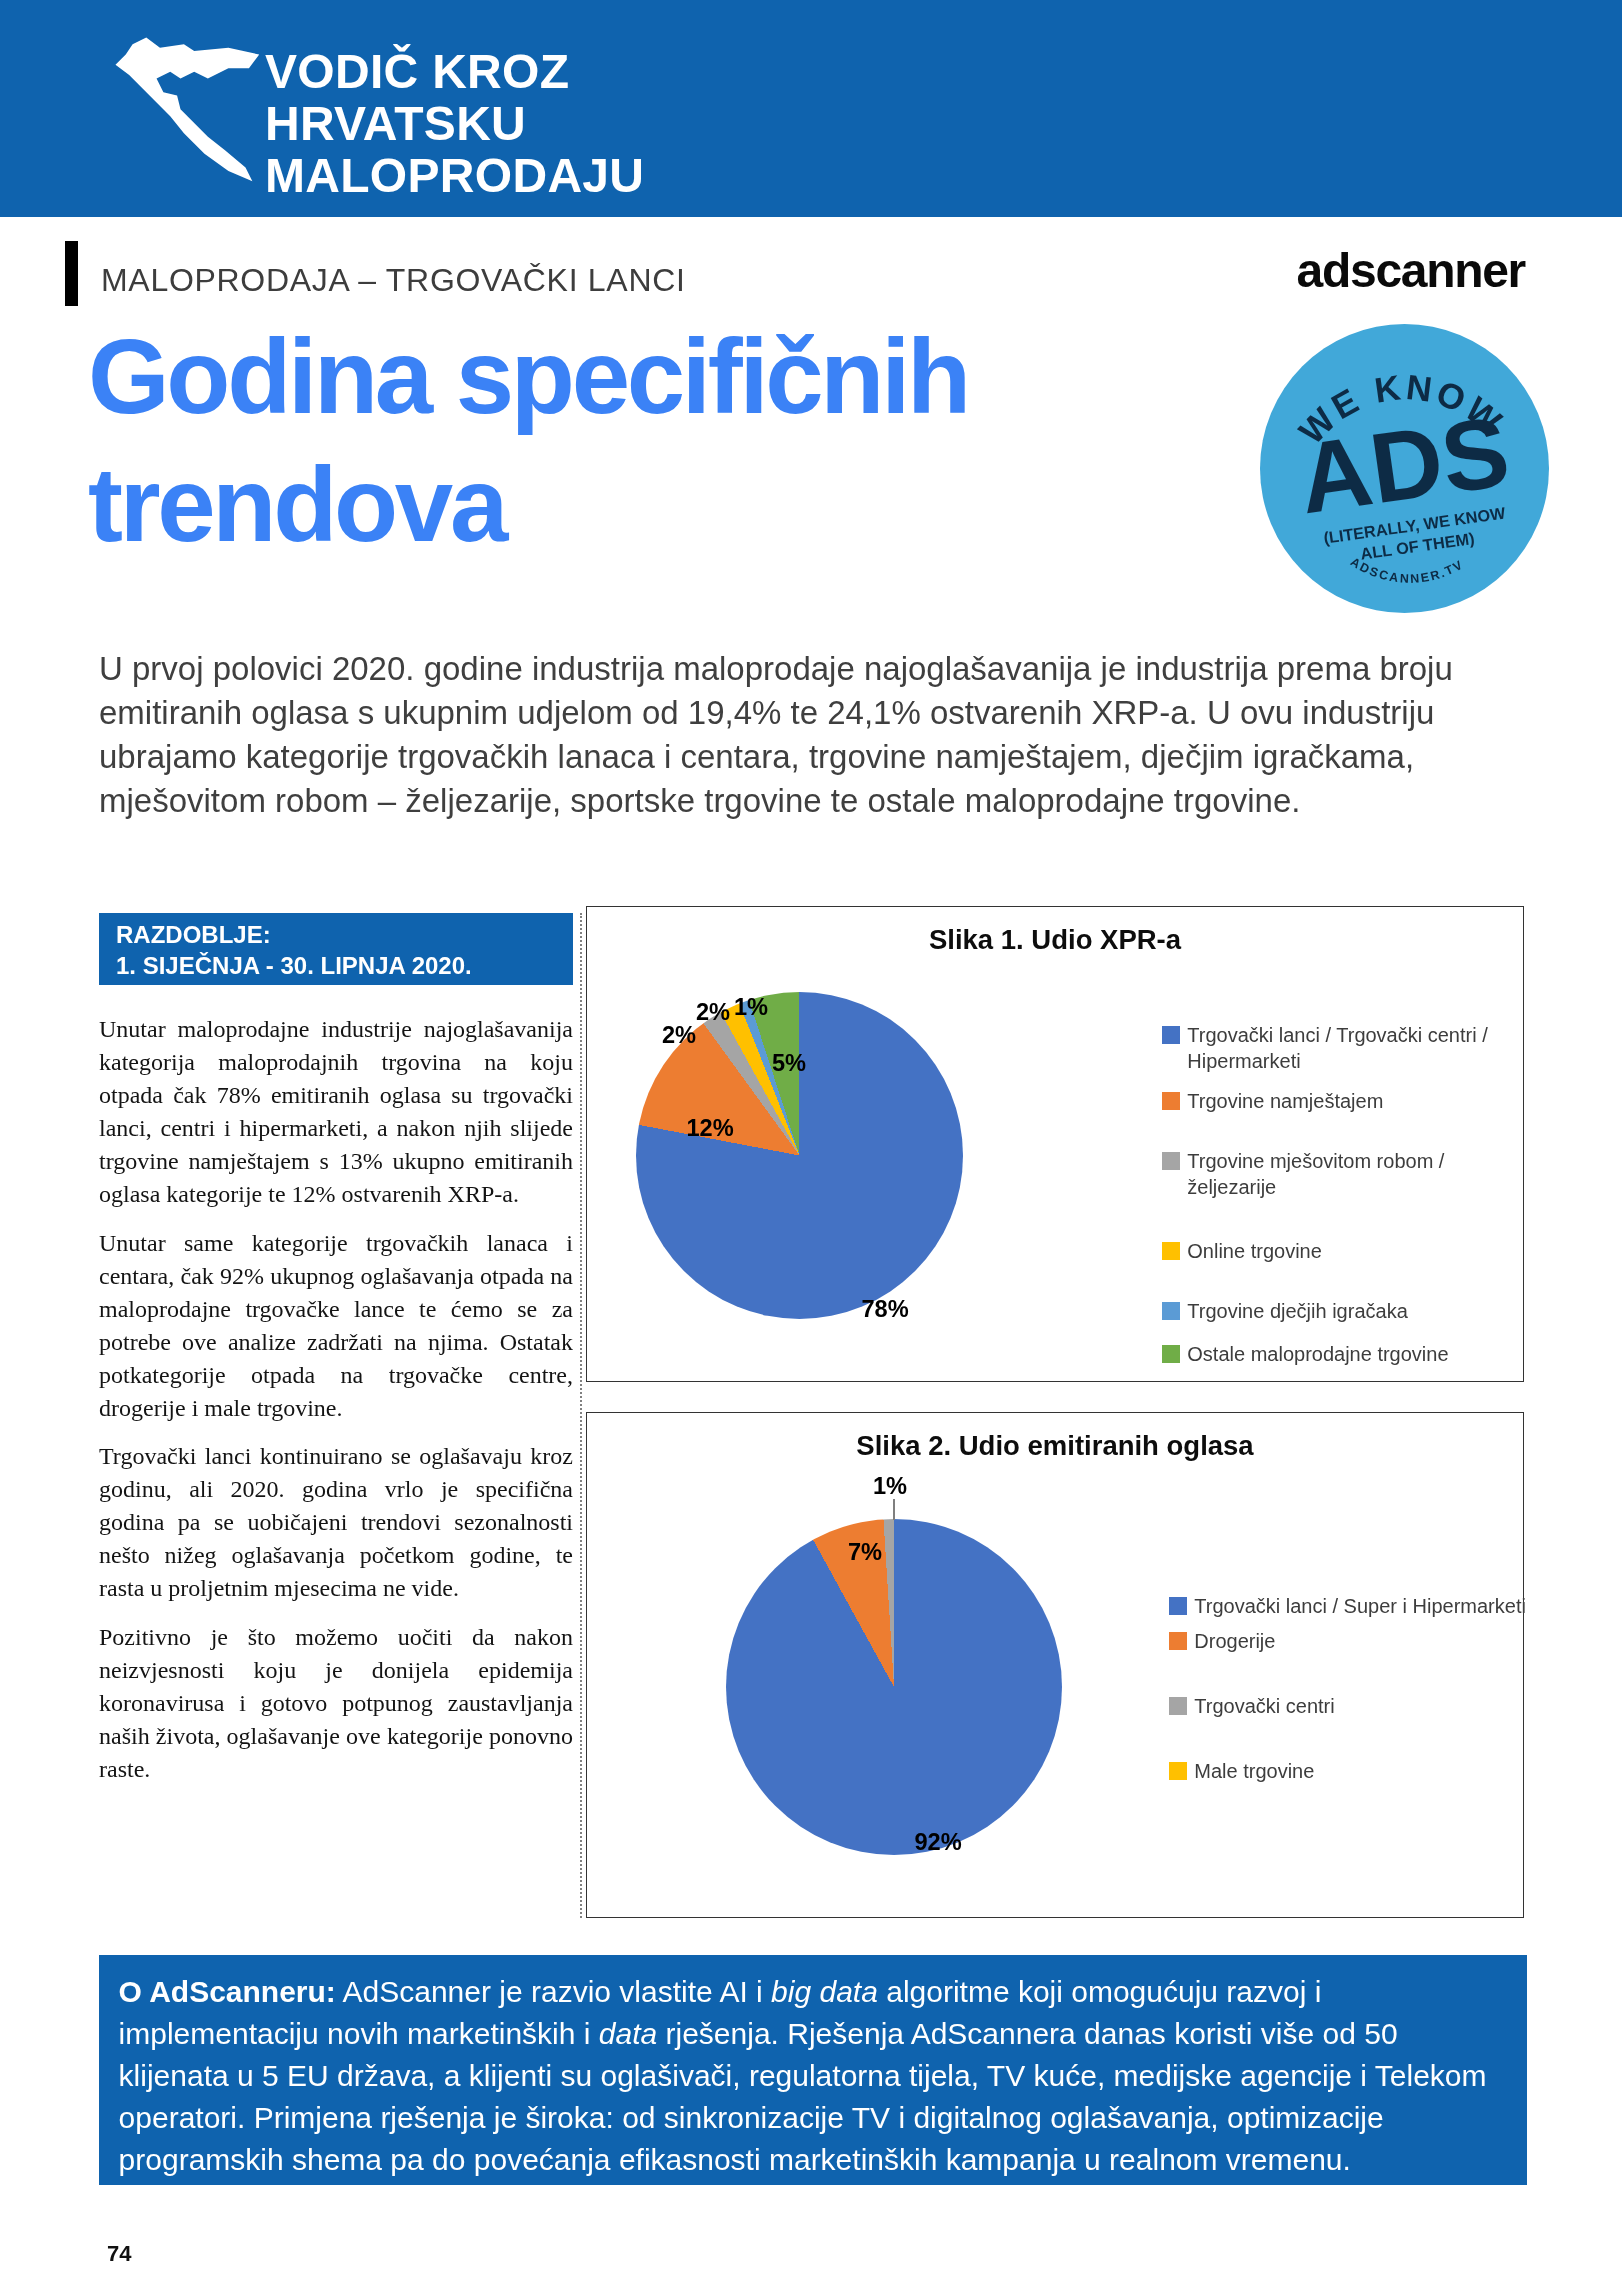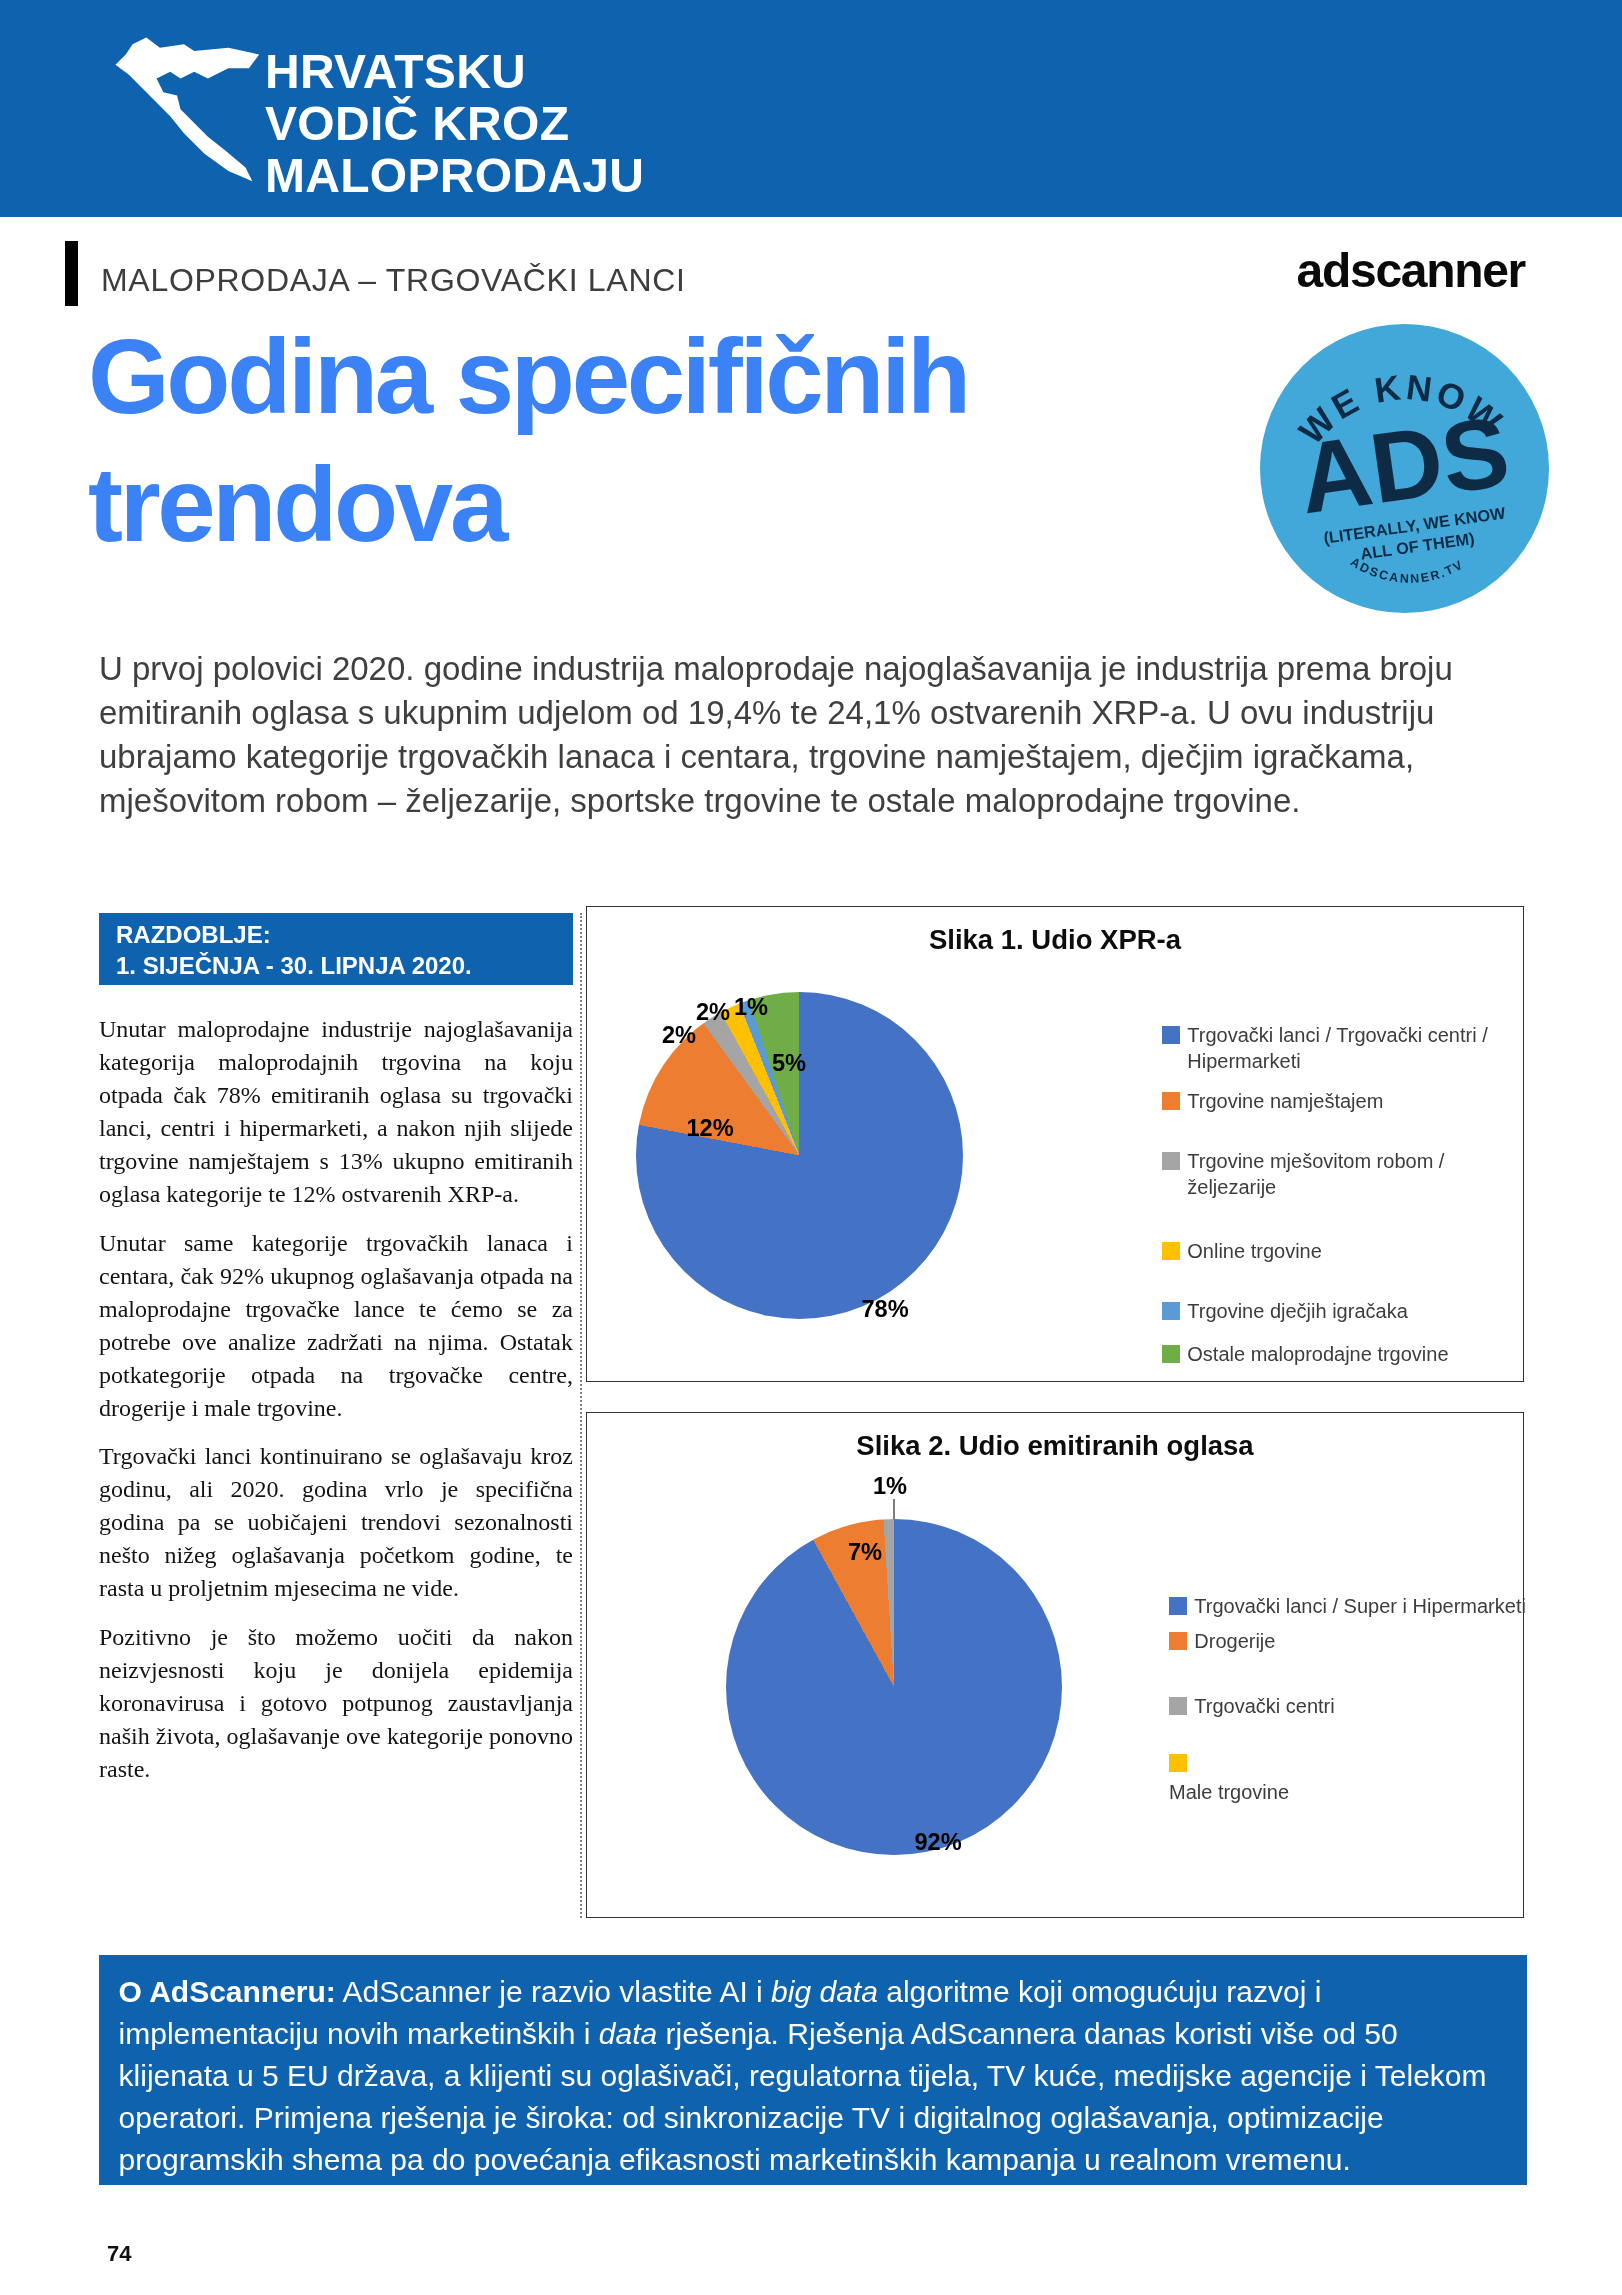--- a/index.html
+++ b/index.html
@@ -70,22 +70,22 @@
 
 <div class="page">
 
   <div class="masthead">
     <div class="map-wrap">
       <svg viewBox="0 0 100 90" width="177" height="154" preserveAspectRatio="xMidYMid meet">
         <path fill="#ffffff" d="M22 6 L30 2 L38 8 L52 6 L58 10 L78 8 L96 12 L90 20 L78 20 L66 26 L58 22 L50 26 L44 22 L36 26 L40 34 L48 36 L50 44 L58 52 L66 60 L76 68 L88 78 L92 86 L78 80 L64 70 L52 58 L44 48 L36 40 L28 32 L20 24 L12 18 L18 12 Z"></path>
       </svg>
     </div>
     <div class="masthead-title">
+      <div>VODIČ KROZ</div>
       <div>HRVATSKU</div>
-      <div>VODIČ KROZ</div>
       <div>MALOPRODAJU</div>
     </div>
   </div>
 
   <div class="kicker-bar"></div>
   <div class="kicker">MALOPRODAJA – TRGOVAČKI LANCI</div>
   <div class="brand-logo">adscanner</div>
 
   <div class="headline">
     <div>Godina specifičnih</div>
@@ -177,21 +177,21 @@
         <span class="legend-label">Trgovački lanci / Super i Hipermarketi</span>
       </div>
       <div class="legend-item" style="margin-top:9.2px;">
         <span class="chip" style="background: rgb(237, 125, 49);"></span>
         <span class="legend-label">Drogerije</span>
       </div>
       <div class="legend-item" style="margin-top:39px;">
         <span class="chip" style="background: rgb(165, 165, 165);"></span>
         <span class="legend-label">Trgovački centri</span>
       </div>
-      <div class="legend-item" style="margin-top:31px;flex-direction:column;">
+      <div class="legend-item" style="margin-top:39px;">
         <span class="chip" style="background: rgb(255, 192, 0);"></span>
         <span class="legend-label">Male trgovine</span>
       </div>
     </div>
   </div>
 
   <div class="about-box">
     <span class="lead">O AdScanneru:</span><span> AdScanner je razvio vlastite AI i </span><span class="em">big data</span><span> algoritme koji omogućuju razvoj i implementaciju novih marketinških i </span><span class="em">data</span><span> rješenja. Rješenja AdScannera danas koristi više od 50 klijenata u 5 EU država, a klijenti su oglašivači, regulatorna tijela, TV kuće, medijske agencije i Telekom operatori. Primjena rješenja je široka: od sinkronizacije TV i digitalnog oglašavanja, optimizacije programskih shema pa do povećanja efikasnosti marketinških kampanja u realnom vremenu.</span>
   </div>
 

